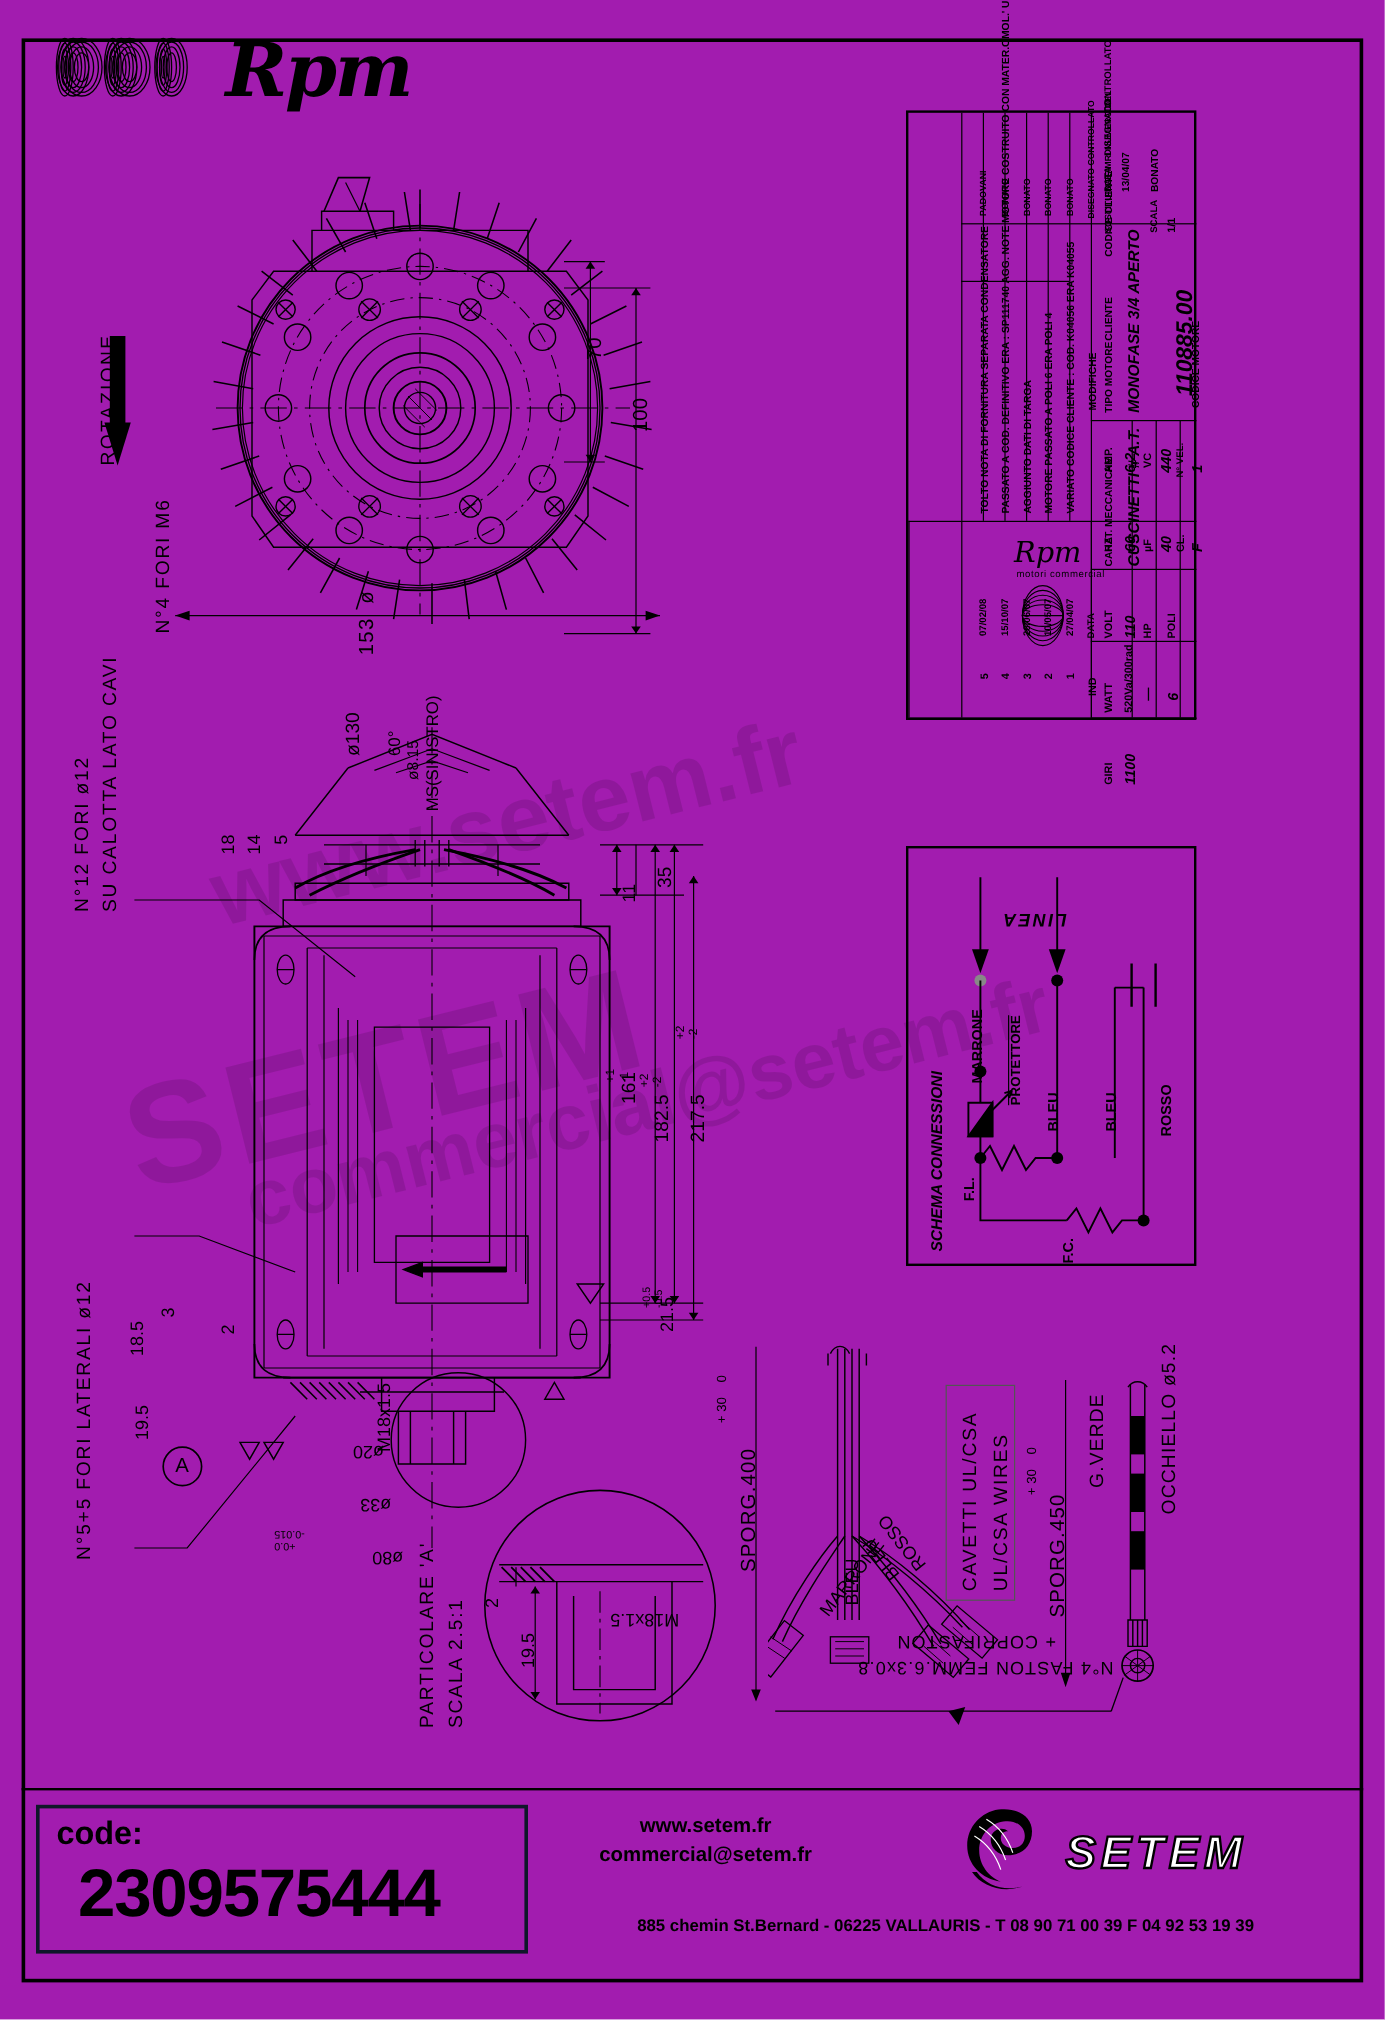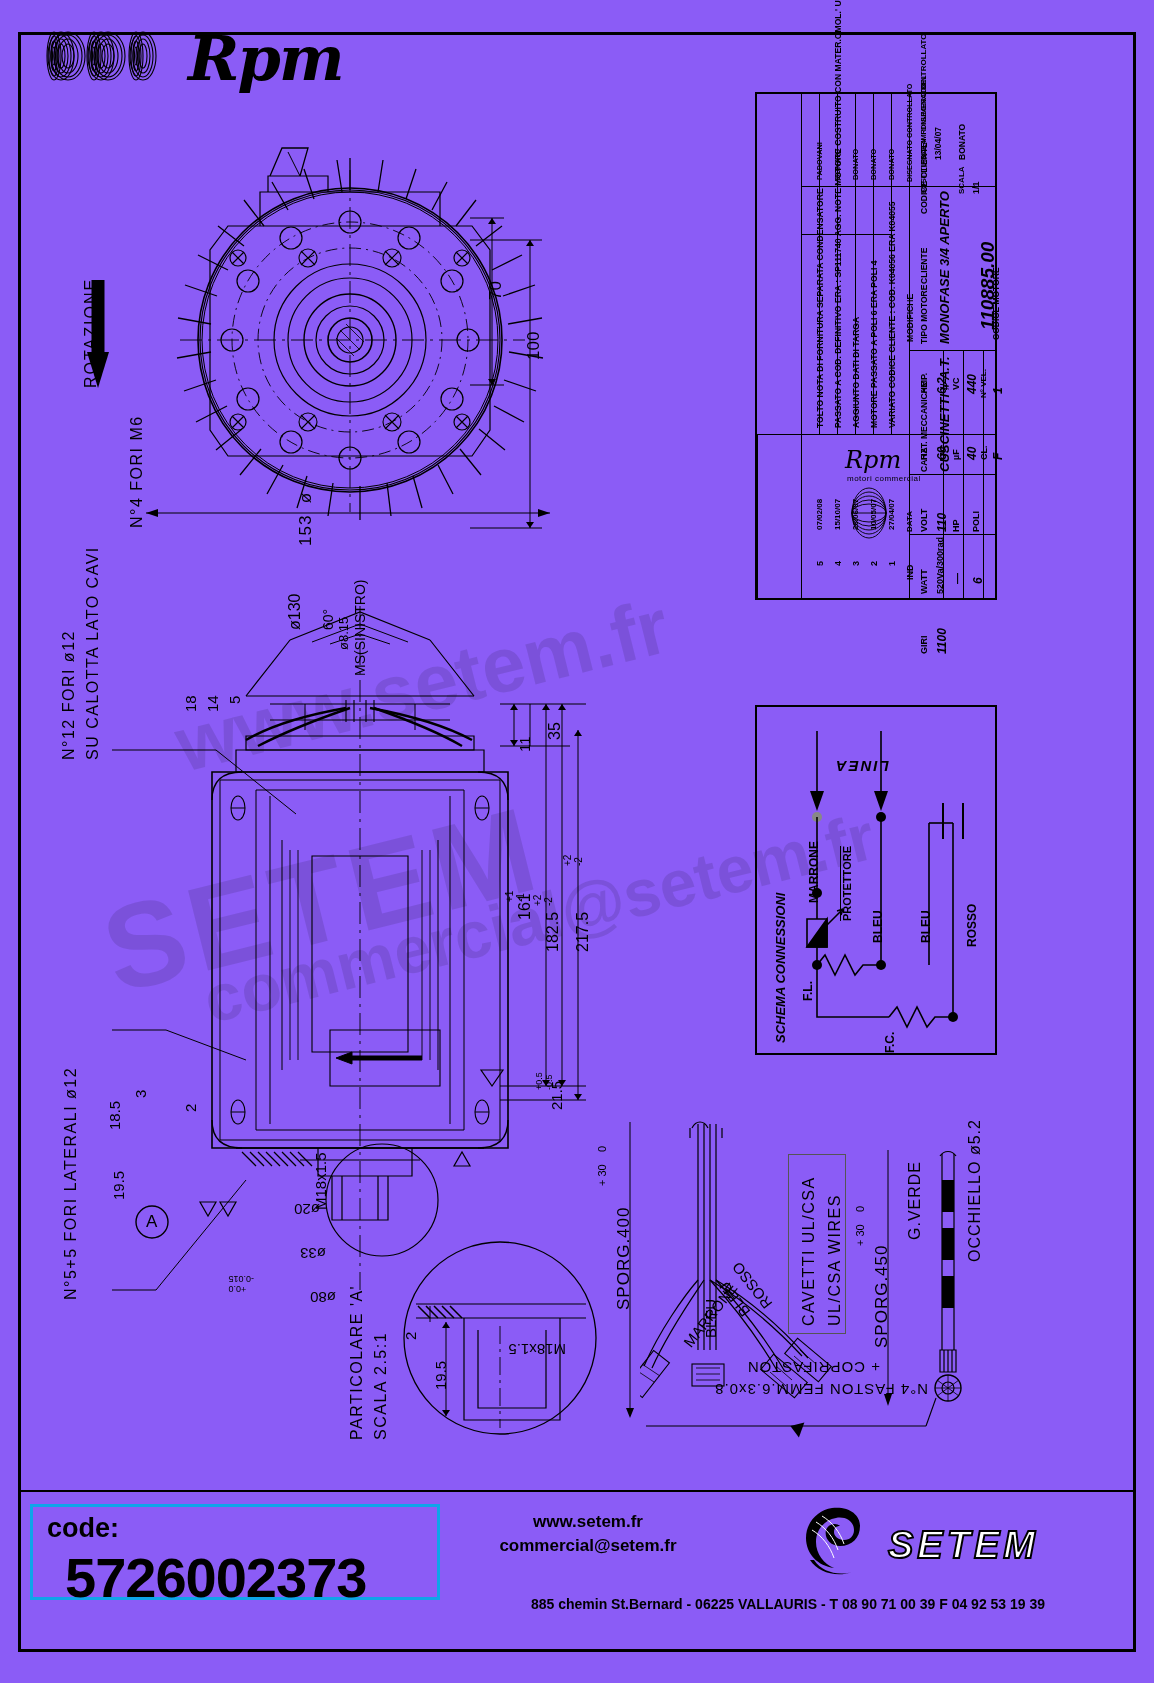--- a/index.html
+++ b/index.html
@@ -1,18 +1,18 @@
 <!DOCTYPE html>
 <html><head>
 <meta charset="utf-8">
 <title>RPM Motor Technical Drawing</title>
 <style>
   html,body{margin:0;padding:0;background:#fff;}
   body{font-family:"Liberation Sans",sans-serif;color:#000;}
-  #page{position:relative;width:1154px;height:1683px;background:#8b5cf6;overflow:hidden;}
+  #page{position:relative;width:1154px;height:1683px;background:#a21caf;overflow:hidden;}
   .frame{position:absolute;left:18px;top:32px;width:1118px;height:1620px;border:3px solid #000;box-sizing:border-box;}
   .abs{position:absolute;}
   .txt{position:absolute;white-space:nowrap;font-family:"Liberation Sans",sans-serif;color:#000;}
   .r90{transform-origin:0 0;transform:rotate(-90deg);}
   .r180{transform-origin:0 0;transform:rotate(180deg);}
   .line{position:absolute;background:#000;}
   .hl{height:1px;}
   .vl{width:1px;}
   .box{position:absolute;border:1px solid #000;box-sizing:border-box;}
 
@@ -30,21 +30,21 @@
 
   
   #tblock{position:absolute;left:755px;top:92px;width:242px;height:508px;border:2px solid #000;box-sizing:border-box;}
   .tb-v{position:absolute;transform-origin:0 0;transform:rotate(-90deg);white-space:nowrap;}
 
   
   #schema{position:absolute;left:755px;top:705px;width:242px;height:350px;border:2px solid #000;box-sizing:border-box;}
 
   
   #foot{position:absolute;left:18px;top:1490px;width:1118px;height:162px;}
-  #codebox{position:absolute;left:12px;top:14px;width:410px;height:96px;border:3px solid #0ea5e9;box-sizing:border-box;}
+  #codebox{position:absolute;left:12px;top:14px;width:410px;height:124px;border:3px solid #0f172a;box-sizing:border-box;}
   #codelbl{position:absolute;left:14px;top:6px;font-size:27px;font-weight:bold;}
   #codeval{position:absolute;left:32px;top:38px;font-size:56px;font-weight:bold;letter-spacing:-1px;}
   .setem-line{position:absolute;text-align:center;font-weight:bold;}
 
   svg{display:block;}
 </style>
 </head>
 <body>
 
 <div id="page">
@@ -736,21 +736,21 @@
     <div class="tb-v" style="left:208px;top:240px;font-size:12px;font-weight:bold;">ROSSO</div>
     <div class="tb-v" style="left:44px;top:294px;font-size:12px;font-weight:bold;">F.L.</div>
     <div class="tb-v" style="left:126px;top:346px;font-size:12px;font-weight:bold;">F.C.</div>
   </div>
 
   <div id="foot">
     <div class="line hl" style="left:0px;top:0px;width:1118px;height:2px;"></div>
 
     <div id="codebox">
       <div id="codelbl">code:</div>
-      <div id="codeval">5726002373</div>
+      <div id="codeval">2309575444</div>
     </div>
 
     <div class="setem-line" style="left:440px;top:22px;width:260px;font-size:17px;">www.setem.fr</div>
     <div class="setem-line" style="left:440px;top:46px;width:260px;font-size:17px;">commercial@setem.fr</div>
     <div class="setem-line" style="left:440px;top:106px;width:660px;font-size:14px;">885 chemin St.Bernard  -  06225 VALLAURIS  -  T 08 90 71 00 39   F 04 92 53 19 39</div>
 
     <div class="abs" style="left:770px;top:12px;">
       <svg width="90" height="80" viewBox="0 0 90 80">
         <g fill="#000" stroke="#000">
           <path d="M44 6 C30 8 18 20 18 36 C18 52 30 64 46 66 C36 62 28 52 28 40

